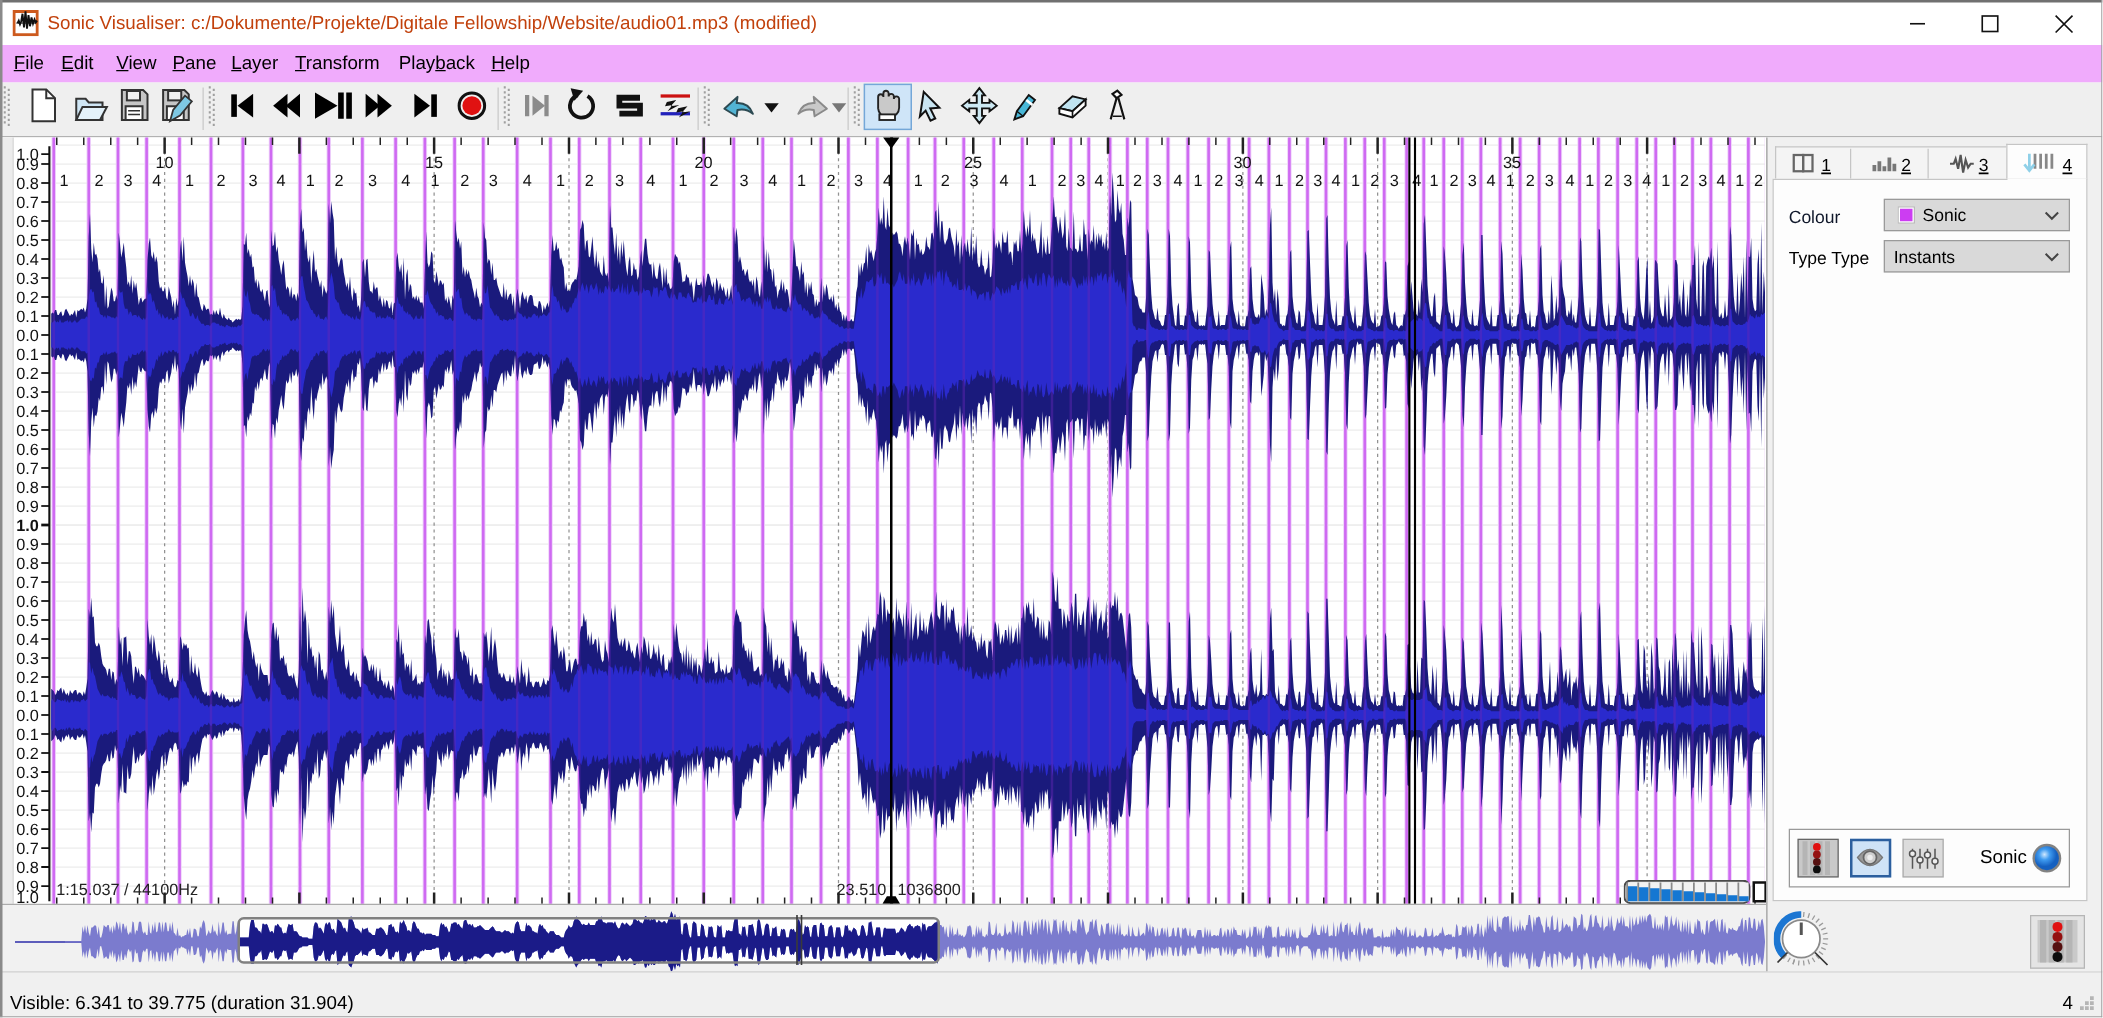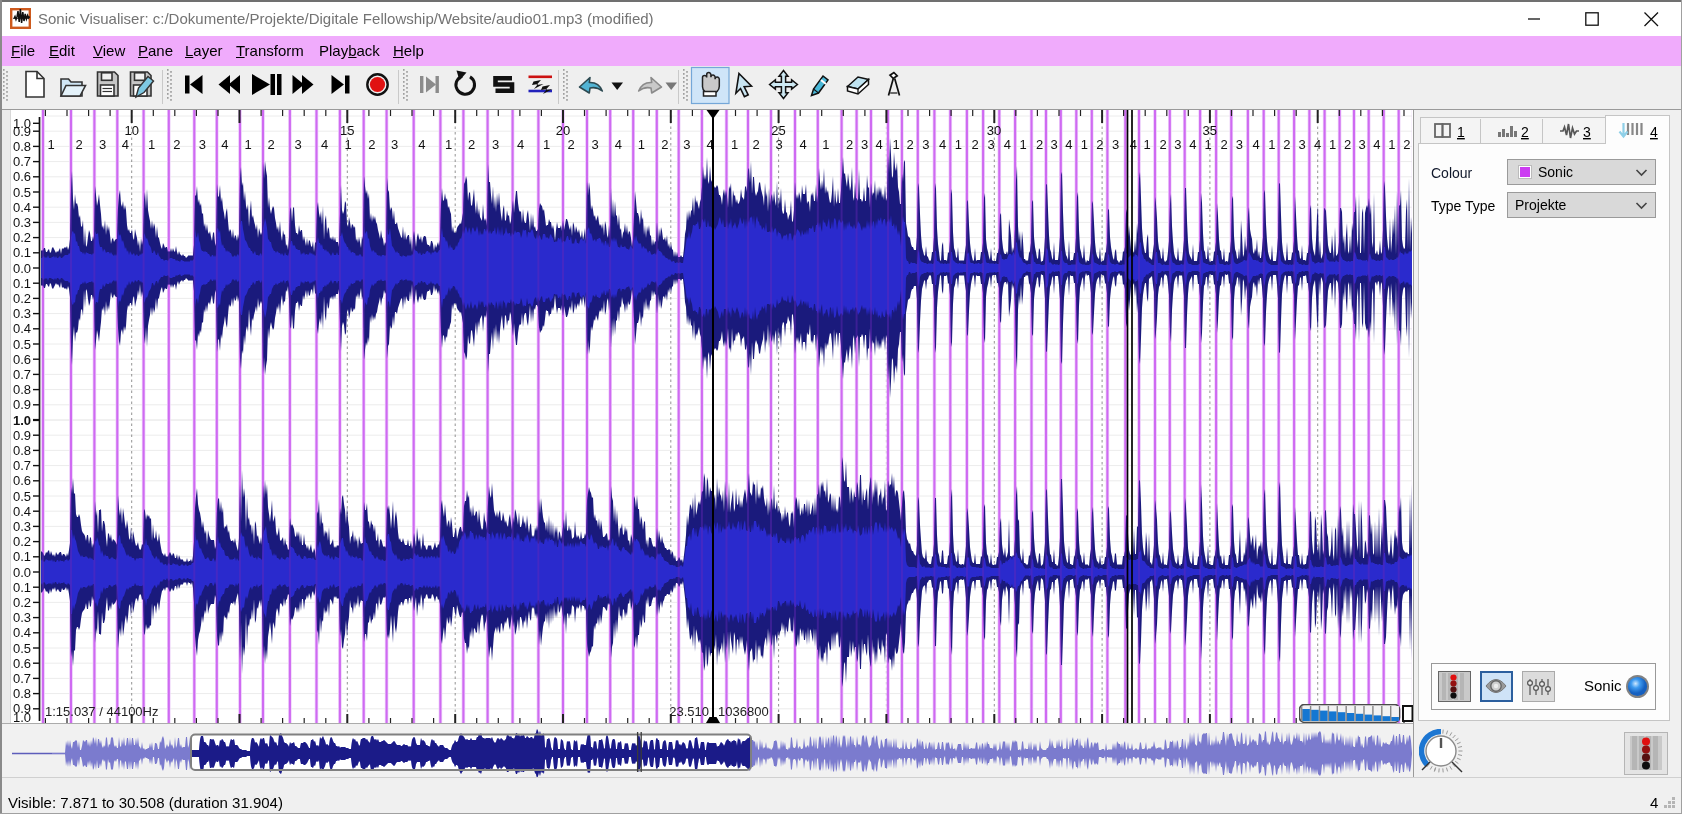--- a/index.html
+++ b/index.html
@@ -4,21 +4,21 @@
 body { width:1682px; height:814px; font-family:"Liberation Sans",sans-serif; position:relative; background:#fff; overflow:hidden; }
 .abs { position:absolute; }
 </style></head><body>
 
 <div class="abs" style="left:0;top:0;width:1682px;height:36px;background:#fff">
 <svg class="abs" style="left:10px;top:8px" width="21" height="21" viewBox="0 0 21 21">
 <rect x="1.2" y="1.2" width="18.6" height="18.6" fill="#fff" stroke="#cd5a1e" stroke-width="2.4"></rect>
 <line x1="3" y1="10.5" x2="18" y2="10.5" stroke="#555" stroke-width="1"></line>
 <path d="M4 10.5 l1 -2 1 3 1 -2.5 1 -6 1.2 11 1.2 -13 1.2 14 1.2 -11 1.2 9 1.2 -7 1.2 5 1.2 -3.5 1 2.5 1 -1.5" fill="none" stroke="#111" stroke-width="1.5"></path>
 </svg>
-<span class="abs" style="left:38px;top:10px;font-size:15px;color:#737373">Sonic Visualiser: c:/Dokumente/Projekte/Digitale Fellowship/Website/audio01.mp3 (modified)</span>
+<span class="abs" style="left:38px;top:10px;font-size:15px;color:#c2410c">Sonic Visualiser: c:/Dokumente/Projekte/Digitale Fellowship/Website/audio01.mp3 (modified)</span>
 <svg class="abs" style="left:1516px;top:0px" width="150" height="36" viewBox="0 0 150 36">
 <line x1="12" y1="19" x2="24" y2="19" stroke="#111" stroke-width="1.3"></line>
 <rect x="69.8" y="12.8" width="12.4" height="12.4" fill="none" stroke="#111" stroke-width="1.3"></rect>
 <path d="M128.5 12.5 l13.5 13.5 M142 12.5 l-13.5 13.5" stroke="#111" stroke-width="1.3"></path>
 </svg>
 </div>
 <div class="abs" style="left:0;top:36px;width:1682px;height:30px;background:#f0abfc;font-size:15px;color:#000">
     <span class="abs" style="left:11px;top:6px"><u>F</u>ile</span>
     <span class="abs" style="left:49px;top:6px"><u>E</u>dit</span>
     <span class="abs" style="left:93px;top:6px"><u>V</u>iew</span>
@@ -847,21 +847,21 @@
     </defs>
 <polygon points="52,753 53,753 54,753 55,753 56,753 57,753 58,753 59,753 60,753 61,753 62,753 63,753 64,753 65,753 66,741 67,746 68,740 69,747 70,740 71,746 72,749 73,742 74,742 75,741 76,740 77,741 78,748 79,741 80,750 81,750 82,746 83,740 84,741 85,742 86,740 87,740 88,746 89,741 90,747 91,740 92,745 93,737 94,739 95,744 96,737 97,747 98,739 99,739 100,744 101,740 102,746 103,748 104,745 105,747 106,737 107,738 108,748 109,744 110,745 111,738 112,737 113,738 114,745 115,747 116,745 117,748 118,748 119,737 120,746 121,747 122,739 123,745 124,737 125,746 126,745 127,738 128,738 129,746 130,737 131,746 132,738 133,738 134,745 135,745 136,738 137,745 138,737 139,746 140,747 141,749 142,742 143,749 144,748 145,750 146,749 147,749 148,748 149,748 150,743 151,748 152,742 153,750 154,750 155,743 156,743 157,744 158,749 159,749 160,741 161,743 162,738 163,736 164,739 165,749 166,747 167,744 168,747 169,746 170,739 171,746 172,744 173,747 174,749 175,737 176,748 177,745 178,738 179,738 180,747 181,744 182,748 183,747 184,747 185,747 186,737 187,737 188,748 189,745 190,737 191,750 192,750 193,750 194,750 195,750 196,750 197,750 198,750 199,750 200,740 201,736 202,736 203,736 204,742 205,742 206,743 207,745 208,745 209,747 210,739 211,739 212,740 213,739 214,740 215,743 216,746 217,745 218,745 219,747 220,740 221,741 222,739 223,740 224,742 225,742 226,746 227,747 228,746 229,747 230,742 231,739 232,740 233,740 234,739 235,745 236,745 237,745 238,746 239,748 240,749 241,749 242,750 243,750 244,750 245,750 246,750 247,751 248,751 249,751 250,751 251,741 252,738 253,738 254,739 255,743 256,742 257,743 258,745 259,747 260,740 261,738 262,740 263,738 264,738 265,743 266,744 267,743 268,746 269,747 270,735 271,736 272,737 273,738 274,741 275,743 276,742 277,745 278,746 279,735 280,734 281,733 282,736 283,738 284,742 285,743 286,743 287,744 288,745 289,747 290,742 291,744 292,743 293,743 294,742 295,746 296,746 297,747 298,748 299,748 300,748 301,743 302,743 303,743 304,742 305,742 306,743 307,744 308,746 309,748 310,748 311,740 312,740 313,739 314,742 315,741 316,745 317,746 318,745 319,747 320,737 321,739 322,738 323,736 324,739 325,741 326,745 327,744 328,745 329,746 330,739 331,737 332,738 333,741 334,743 335,743 336,746 337,746 338,747 339,746 340,748 341,747 342,747 343,747 344,747 345,747 346,748 347,748 348,748 349,749 350,749 351,749 352,741 353,738 354,740 355,739 356,742 357,741 358,743 359,746 360,745 361,739 362,739 363,738 364,738 365,738 366,740 367,739 368,741 369,742 370,743 371,737 372,736 373,736 374,739 375,740 376,739 377,741 378,739 379,742 380,742 381,742 382,741 383,741 384,740 385,741 386,742 387,743 388,744 389,744 390,744 391,744 392,743 393,742 394,741 395,742 396,744 397,745 398,745 399,745 400,745 401,746 402,746 403,745 404,744 405,745 406,745 407,745 408,746 409,747 410,746 411,747 412,740 413,738 414,737 415,738 416,743 417,745 418,745 419,745 420,745 421,738 422,741 423,740 424,741 425,742 426,745 427,745 428,746 429,746 430,747 431,741 432,739 433,741 434,740 435,743 436,743 437,745 438,746 439,747 440,745 441,745 442,745 443,745 444,747 445,748 446,748 447,748 448,749 449,750 450,750 451,750 452,746 453,744 454,743 455,740 456,742 457,742 458,741 459,737 460,735 461,733 462,735 463,736 464,737 465,739 466,740 467,739 468,740 469,740 470,740 471,738 472,740 473,740 474,740 475,740 476,740 477,737 478,737 479,734 480,735 481,733 482,737 483,738 484,738 485,739 486,738 487,738 488,738 489,738 490,738 491,739 492,737 493,740 494,742 495,743 496,742 497,739 498,738 499,739 500,740 501,738 502,739 503,740 504,741 505,740 506,739 507,735 508,735 509,736 510,737 511,736 512,738 513,738 514,739 515,737 516,733 517,733 518,736 519,734 520,737 521,735 522,736 523,735 524,735 525,738 526,738 527,736 528,737 529,738 530,738 531,737 532,737 533,739 534,738 535,734 536,733 537,729 538,731 539,735 540,731 541,736 542,734 543,735 544,733 545,747 546,748 547,739 548,739 549,738 550,740 551,747 552,750 553,750 554,739 555,737 556,738 557,739 558,749 559,749 560,749 561,739 562,740 563,741 564,748 565,750 566,750 567,741 568,742 569,741 570,742 571,749 572,750 573,750 574,740 575,741 576,742 577,740 578,750 579,750 580,750 581,744 582,745 583,744 584,745 585,745 586,745 587,738 588,734 589,735 590,734 591,747 592,747 593,749 594,741 595,742 596,741 597,748 598,750 599,740 600,740 601,740 602,739 603,743 604,749 605,748 606,737 607,735 608,737 609,743 610,749 611,748 612,741 613,739 614,739 615,740 616,749 617,749 618,742 619,743 620,742 621,741 622,749 623,749 624,749 625,743 626,744 627,743 628,744 629,750 630,750 631,750 632,744 633,743 634,744 635,743 636,746 637,745 638,737 639,735 640,738 641,742 642,748 643,747 644,740 645,742 646,741 647,742 648,749 649,750 650,742 651,740 652,740 653,740 654,749 655,750 656,739 657,738 658,740 659,740 660,749 661,749 662,749 663,742 664,741 665,740 666,742 667,750 668,750 669,742 670,742 671,742 672,742 673,749 674,750 675,748 676,740 677,741 678,740 679,745 680,744 681,746 682,744 683,742 684,743 685,744 686,748 687,749 688,748 689,741 690,740 691,741 692,745 693,749 694,748 695,738 696,738 697,737 698,743 699,749 700,748 701,742 702,742 703,742 704,742 705,750 706,750 707,743 708,742 709,743 710,743 711,743 712,743 713,743 714,743 715,743 716,743 717,747 718,746 719,746 720,744 721,742 722,743 723,744 724,746 725,744 726,741 727,740 728,739 729,741 730,741 731,743 732,741 733,741 734,740 735,741 736,741 737,746 738,738 739,740 740,739 741,745 742,742 743,741 744,741 745,741 746,740 747,739 748,738 749,738 750,736 751,745 752,740 753,740 754,742 755,741 756,748 757,741 758,749 759,750 760,739 761,748 762,741 763,749 764,747 765,748 766,742 767,749 768,747 769,749 770,748 771,750 772,749 773,747 774,741 775,741 776,740 777,742 778,750 779,747 780,750 781,740 782,748 783,741 784,747 785,742 786,749 787,749 788,750 789,747 790,749 791,737 792,738 793,747 794,748 795,748 796,746 797,738 798,749 799,747 800,746 801,749 802,749 803,748 804,738 805,746 806,748 807,746 808,745 809,748 810,736 811,738 812,747 813,745 814,737 815,749 816,737 817,748 818,749 819,738 820,736 821,738 822,746 823,736 824,747 825,748 826,736 827,745 828,739 829,737 830,748 831,735 832,744 833,736 834,735 835,745 836,735 837,738 838,748 839,736 840,744 841,748 842,744 843,735 844,737 845,735 846,744 847,748 848,737 849,747 850,737 851,736 852,745 853,737 854,745 855,745 856,748 857,736 858,744 859,745 860,744 861,747 862,737 863,735 864,736 865,743 866,735 867,738 868,744 869,748 870,746 871,745 872,737 873,738 874,735 875,744 876,737 877,735 878,744 879,748 880,749 881,739 882,741 883,746 884,748 885,739 886,739 887,738 888,748 889,739 890,748 891,739 892,748 893,746 894,738 895,749 896,738 897,748 898,747 899,749 900,749 901,747 902,749 903,739 904,749 905,749 906,741 907,747 908,749 909,749 910,749 911,741 912,749 913,748 914,747 915,746 916,749 917,738 918,740 919,746 920,739 921,747 922,741 923,742 924,749 925,749 926,742 927,749 928,748 929,743 930,742 931,748 932,742 933,750 934,741 935,750 936,749 937,749 938,743 939,742 940,749 941,749 942,742 943,742 944,749 945,751 946,742 947,744 948,742 949,743 950,748 951,749 952,742 953,749 954,749 955,748 956,751 957,748 958,744 959,744 960,744 961,744 962,750 963,750 964,741 965,749 966,743 967,750 968,743 969,749 970,749 971,748 972,748 973,749 974,748 975,749 976,743 977,742 978,750 979,748 980,744 981,750 982,743 983,744 984,750 985,742 986,748 987,741 988,744 989,744 990,748 991,748 992,748 993,749 994,743 995,748 996,743 997,751 998,750 999,749 1000,741 1001,750 1002,748 1003,741 1004,742 1005,741 1006,749 1007,742 1008,749 1009,742 1010,751 1011,750 1012,743 1013,740 1014,743 1015,740 1016,742 1017,741 1018,750 1019,750 1020,749 1021,751 1022,742 1023,741 1024,750 1025,748 1026,749 1027,749 1028,749 1029,742 1030,750 1031,741 1032,750 1033,749 1034,743 1035,748 1036,743 1037,750 1038,751 1039,750 1040,741 1041,748 1042,749 1043,750 1044,750 1045,750 1046,750 1047,748 1048,748 1049,745 1050,738 1051,747 1052,740 1053,745 1054,748 1055,748 1056,748 1057,740 1058,747 1059,739 1060,747 1061,746 1062,739 1063,749 1064,749 1065,748 1066,749 1067,737 1068,749 1069,749 1070,740 1071,748 1072,740 1073,737 1074,745 1075,746 1076,740 1077,740 1078,738 1079,749 1080,738 1081,746 1082,745 1083,748 1084,748 1085,740 1086,749 1087,740 1088,737 1089,746 1090,749 1091,743 1092,742 1093,748 1094,744 1095,742 1096,744 1097,743 1098,742 1099,750 1100,750 1101,750 1102,749 1103,749 1104,749 1105,751 1106,743 1107,750 1108,750 1109,749 1110,750 1111,749 1112,750 1113,743 1114,749 1115,743 1116,750 1117,741 1118,743 1119,744 1120,744 1121,748 1122,743 1123,749 1124,743 1125,741 1126,750 1127,749 1128,742 1129,749 1130,748 1131,749 1132,743 1133,750 1134,750 1135,749 1136,748 1137,749 1138,750 1139,749 1140,742 1141,743 1142,749 1143,749 1144,749 1145,748 1146,742 1147,750 1148,749 1149,748 1150,749 1151,748 1152,746 1153,747 1154,741 1155,746 1156,749 1157,748 1158,748 1159,747 1160,748 1161,747 1162,750 1163,749 1164,750 1165,739 1166,741 1167,749 1168,748 1169,748 1170,741 1171,742 1172,742 1173,740 1174,749 1175,741 1176,748 1177,740 1178,742 1179,750 1180,747 1181,747 1182,739 1183,739 1184,750 1185,739 1186,747 1187,750 1188,741 1189,747 1190,732 1191,744 1192,734 1193,743 1194,732 1195,744 1196,745 1197,746 1198,732 1199,742 1200,741 1201,744 1202,735 1203,734 1204,733 1205,734 1206,733 1207,733 1208,746 1209,732 1210,744 1211,746 1212,739 1213,746 1214,740 1215,745 1216,735 1217,745 1218,740 1219,743 1220,745 1221,740 1222,740 1223,732 1224,732 1225,739 1226,746 1227,733 1228,741 1229,734 1230,734 1231,733 1232,734 1233,739 1234,741 1235,746 1236,746 1237,733 1238,742 1239,741 1240,745 1241,734 1242,732 1243,744 1244,744 1245,743 1246,733 1247,746 1248,745 1249,744 1250,734 1251,743 1252,741 1253,739 1254,740 1255,742 1256,740 1257,745 1258,745 1259,733 1260,734 1261,735 1262,743 1263,740 1264,740 1265,731 1266,732 1267,744 1268,741 1269,745 1270,744 1271,740 1272,733 1273,731 1274,742 1275,741 1276,733 1277,732 1278,738 1279,739 1280,742 1281,742 1282,732 1283,745 1284,742 1285,741 1286,741 1287,733 1288,743 1289,732 1290,740 1291,745 1292,744 1293,740 1294,734 1295,739 1296,738 1297,732 1298,741 1299,733 1300,741 1301,741 1302,741 1303,743 1304,732 1305,746 1306,733 1307,741 1308,739 1309,733 1310,740 1311,739 1312,732 1313,739 1314,732 1315,738 1316,732 1317,738 1318,733 1319,732 1320,731 1321,733 1322,742 1323,743 1324,733 1325,744 1326,739 1327,744 1328,739 1329,744 1330,738 1331,745 1332,732 1333,734 1334,733 1335,745 1336,740 1337,732 1338,739 1339,741 1340,739 1341,733 1342,744 1343,735 1344,744 1345,746 1346,736 1347,746 1348,737 1349,746 1350,735 1351,748 1352,736 1353,746 1354,747 1355,747 1356,737 1357,744 1358,735 1359,737 1360,737 1361,747 1362,743 1363,747 1364,748 1365,737 1366,736 1367,747 1368,738 1369,737 1370,737 1371,736 1372,735 1373,743 1374,735 1375,744 1376,746 1377,736 1378,735 1379,746 1380,737 1381,746 1382,747 1383,742 1384,743 1385,744 1386,742 1387,744 1388,744 1389,745 1390,744 1391,741 1392,741 1393,736 1394,734 1395,746 1396,736 1397,736 1398,746 1399,734 1400,734 1401,742 1402,743 1403,735 1404,735 1405,745 1406,743 1407,736 1408,742 1409,736 1410,735 1411,741 1412,753 1412,754 1411,766 1410,772 1409,771 1408,765 1407,771 1406,764 1405,762 1404,772 1403,772 1402,764 1401,765 1400,773 1399,773 1398,761 1397,771 1396,771 1395,761 1394,773 1393,771 1392,766 1391,766 1390,763 1389,762 1388,763 1387,763 1386,765 1385,763 1384,764 1383,765 1382,760 1381,761 1380,770 1379,761 1378,772 1377,771 1376,761 1375,763 1374,772 1373,764 1372,772 1371,771 1370,770 1369,770 1368,769 1367,760 1366,771 1365,770 1364,759 1363,760 1362,764 1361,760 1360,770 1359,770 1358,772 1357,763 1356,770 1355,760 1354,760 1353,761 1352,771 1351,759 1350,772 1349,761 1348,770 1347,761 1346,771 1345,761 1344,763 1343,772 1342,763 1341,774 1340,768 1339,766 1338,768 1337,775 1336,767 1335,762 1334,774 1333,773 1332,775 1331,762 1330,769 1329,763 1328,768 1327,763 1326,768 1325,763 1324,774 1323,764 1322,765 1321,774 1320,776 1319,775 1318,774 1317,769 1316,775 1315,769 1314,775 1313,768 1312,775 1311,768 1310,767 1309,774 1308,768 1307,766 1306,774 1305,761 1304,775 1303,764 1302,766 1301,766 1300,766 1299,774 1298,766 1297,775 1296,769 1295,768 1294,773 1293,767 1292,763 1291,762 1290,767 1289,775 1288,764 1287,774 1286,766 1285,766 1284,765 1283,762 1282,775 1281,765 1280,765 1279,768 1278,769 1277,775 1276,774 1275,766 1274,765 1273,776 1272,774 1271,767 1270,763 1269,762 1268,766 1267,763 1266,775 1265,776 1264,767 1263,767 1262,764 1261,772 1260,773 1259,774 1258,762 1257,762 1256,767 1255,765 1254,767 1253,768 1252,766 1251,764 1250,773 1249,763 1248,762 1247,761 1246,774 1245,764 1244,763 1243,763 1242,775 1241,773 1240,762 1239,766 1238,765 1237,774 1236,761 1235,761 1234,766 1233,768 1232,773 1231,774 1230,773 1229,773 1228,766 1227,774 1226,761 1225,768 1224,775 1223,775 1222,767 1221,767 1220,762 1219,764 1218,767 1217,762 1216,772 1215,762 1214,767 1213,761 1212,768 1211,761 1210,763 1209,775 1208,761 1207,774 1206,774 1205,773 1204,774 1203,773 1202,772 1201,763 1200,766 1199,765 1198,775 1197,761 1196,762 1195,763 1194,775 1193,764 1192,773 1191,763 1190,775 1189,760 1188,766 1187,757 1186,760 1185,768 1184,757 1183,768 1182,768 1181,760 1180,760 1179,757 1178,765 1177,767 1176,759 1175,766 1174,758 1173,767 1172,765 1171,765 1170,766 1169,759 1168,759 1167,758 1166,766 1165,768 1164,757 1163,758 1162,757 1161,760 1160,759 1159,760 1158,759 1157,759 1156,758 1155,761 1154,766 1153,760 1152,761 1151,759 1150,758 1149,759 1148,758 1147,757 1146,765 1145,759 1144,758 1143,758 1142,758 1141,764 1140,765 1139,758 1138,757 1137,758 1136,759 1135,758 1134,757 1133,757 1132,764 1131,758 1130,759 1129,758 1128,765 1127,758 1126,757 1125,766 1124,764 1123,758 1122,764 1121,759 1120,763 1119,763 1118,764 1117,766 1116,757 1115,764 1114,758 1113,764 1112,757 1111,758 1110,757 1109,758 1108,757 1107,757 1106,764 1105,756 1104,758 1103,758 1102,758 1101,757 1100,757 1099,757 1098,765 1097,764 1096,763 1095,765 1094,763 1093,759 1092,765 1091,764 1090,758 1089,761 1088,770 1087,767 1086,758 1085,767 1084,759 1083,759 1082,762 1081,761 1080,769 1079,758 1078,769 1077,767 1076,767 1075,761 1074,762 1073,770 1072,767 1071,759 1070,767 1069,758 1068,758 1067,770 1066,758 1065,759 1064,758 1063,758 1062,768 1061,761 1060,760 1059,768 1058,760 1057,767 1056,759 1055,759 1054,759 1053,762 1052,767 1051,760 1050,769 1049,762 1048,759 1047,759 1046,757 1045,757 1044,757 1043,757 1042,758 1041,759 1040,766 1039,757 1038,756 1037,757 1036,764 1035,759 1034,764 1033,758 1032,757 1031,766 1030,757 1029,765 1028,758 1027,758 1026,758 1025,759 1024,757 1023,766 1022,765 1021,756 1020,758 1019,757 1018,757 1017,766 1016,765 1015,767 1014,764 1013,767 1012,764 1011,757 1010,756 1009,765 1008,758 1007,765 1006,758 1005,766 1004,765 1003,766 1002,759 1001,757 1000,766 999,758 998,757 997,756 996,764 995,759 994,764 993,758 992,759 991,759 990,759 989,763 988,763 987,766 986,759 985,765 984,757 983,763 982,764 981,757 980,763 979,759 978,757 977,765 976,764 975,758 974,759 973,758 972,759 971,759 970,758 969,758 968,764 967,757 966,764 965,758 964,766 963,757 962,757 961,763 960,763 959,763 958,763 957,759 956,756 955,759 954,758 953,758 952,765 951,758 950,759 949,764 948,765 947,763 946,765 945,756 944,758 943,765 942,765 941,758 940,758 939,765 938,764 937,758 936,758 935,757 934,766 933,757 932,765 931,759 930,765 929,764 928,759 927,758 926,765 925,758 924,758 923,765 922,766 921,760 920,768 919,761 918,767 917,769 916,758 915,761 914,760 913,759 912,758 911,766 910,758 909,758 908,758 907,760 906,766 905,758 904,758 903,768 902,758 901,760 900,758 899,758 898,760 897,759 896,769 895,758 894,769 893,761 892,759 891,768 890,759 889,768 888,759 887,769 886,768 885,768 884,759 883,761 882,766 881,768 880,758 879,759 878,763 877,772 876,770 875,763 874,772 873,769 872,770 871,762 870,761 869,759 868,763 867,769 866,772 865,764 864,771 863,772 862,770 861,760 860,763 859,762 858,763 857,771 856,759 855,762 854,762 853,770 852,762 851,771 850,770 849,760 848,770 847,759 846,763 845,772 844,770 843,772 842,763 841,759 840,763 839,771 838,759 837,769 836,772 835,762 834,772 833,771 832,763 831,772 830,759 829,770 828,768 827,762 826,771 825,759 824,760 823,771 822,761 821,769 820,771 819,769 818,758 817,759 816,770 815,758 814,770 813,762 812,760 811,769 810,771 809,759 808,762 807,761 806,759 805,761 804,769 803,759 802,758 801,758 800,761 799,760 798,758 797,769 796,761 795,759 794,759 793,760 792,769 791,770 790,758 789,760 788,757 787,758 786,758 785,765 784,760 783,766 782,759 781,767 780,757 779,760 778,757 777,765 776,767 775,766 774,766 773,760 772,758 771,757 770,759 769,758 768,760 767,758 766,765 765,759 764,760 763,758 762,766 761,759 760,768 759,757 758,758 757,766 756,759 755,766 754,765 753,767 752,767 751,762 750,771 749,769 748,769 747,768 746,767 745,766 744,766 743,766 742,765 741,762 740,768 739,767 738,769 737,761 736,766 735,766 734,767 733,766 732,766 731,764 730,766 729,766 728,768 727,767 726,766 725,763 724,761 723,763 722,764 721,765 720,763 719,761 718,761 717,760 716,764 715,764 714,764 713,764 712,764 711,764 710,764 709,764 708,765 707,764 706,757 705,757 704,765 703,765 702,765 701,765 700,759 699,758 698,764 697,770 696,769 695,769 694,759 693,758 692,762 691,766 690,767 689,766 688,759 687,758 686,759 685,763 684,764 683,765 682,763 681,761 680,763 679,762 678,767 677,766 676,767 675,759 674,757 673,758 672,765 671,765 670,765 669,765 668,757 667,757 666,765 665,767 664,766 663,765 662,758 661,758 660,758 659,767 658,767 657,769 656,768 655,757 654,758 653,767 652,767 651,767 650,765 649,757 648,758 647,765 646,766 645,765 644,767 643,760 642,759 641,765 640,769 639,772 638,770 637,762 636,761 635,764 634,763 633,764 632,763 631,757 630,757 629,757 628,763 627,764 626,763 625,764 624,758 623,758 622,758 621,766 620,765 619,764 618,765 617,758 616,758 615,767 614,768 613,768 612,766 611,759 610,758 609,764 608,770 607,772 606,770 605,759 604,758 603,764 602,768 601,767 600,767 599,767 598,757 597,759 596,766 595,765 594,766 593,758 592,760 591,760 590,773 589,772 588,773 587,769 586,762 585,762 584,762 583,763 582,762 581,763 580,757 579,757 578,757 577,767 576,765 575,766 574,767 573,757 572,757 571,758 570,765 569,766 568,765 567,766 566,757 565,757 564,759 563,766 562,767 561,768 560,758 559,758 558,758 557,768 556,769 555,770 554,768 553,757 552,757 551,760 550,767 549,769 548,768 547,768 546,759 545,760 544,774 543,772 542,773 541,771 540,776 539,772 538,776 537,778 536,774 535,773 534,769 533,768 532,770 531,770 530,769 529,769 528,770 527,771 526,769 525,769 524,772 523,772 522,771 521,772 520,770 519,773 518,771 517,774 516,774 515,770 514,768 513,769 512,769 511,771 510,770 509,771 508,772 507,772 506,768 505,767 504,766 503,767 502,768 501,769 500,767 499,768 498,769 497,768 496,765 495,764 494,765 493,767 492,770 491,768 490,769 489,769 488,769 487,769 486,769 485,768 484,769 483,769 482,770 481,774 480,772 479,773 478,770 477,770 476,767 475,767 474,767 473,767 472,767 471,769 470,767 469,767 468,767 467,768 466,767 465,768 464,770 463,771 462,772 461,774 460,772 459,770 458,766 457,765 456,765 455,767 454,764 453,763 452,761 451,757 450,757 449,757 448,758 447,759 446,759 445,759 444,760 443,762 442,762 441,762 440,762 439,760 438,761 437,762 436,764 435,764 434,767 433,766 432,768 431,766 430,760 429,761 428,761 427,762 426,762 425,765 424,766 423,767 422,766 421,769 420,762 419,762 418,762 417,762 416,764 415,769 414,770 413,769 412,767 411,760 410,761 409,760 408,761 407,762 406,762 405,762 404,763 403,762 402,761 401,761 400,762 399,762 398,762 397,762 396,763 395,765 394,766 393,765 392,764 391,763 390,763 389,763 388,763 387,764 386,765 385,766 384,767 383,766 382,766 381,765 380,765 379,765 378,768 377,766 376,768 375,767 374,768 373,771 372,771 371,770 370,764 369,765 368,766 367,768 366,767 365,769 364,769 363,769 362,768 361,768 360,762 359,761 358,764 357,766 356,765 355,768 354,767 353,769 352,766 351,758 350,758 349,758 348,759 347,759 346,759 345,760 344,760 343,760 342,760 341,760 340,759 339,761 338,760 337,761 336,761 335,764 334,764 333,766 332,769 331,770 330,768 329,761 328,762 327,763 326,762 325,766 324,768 323,771 322,769 321,768 320,770 319,760 318,762 317,761 316,762 315,766 314,765 313,768 312,767 311,767 310,759 309,759 308,761 307,763 306,764 305,765 304,765 303,764 302,764 301,764 300,759 299,759 298,759 297,760 296,761 295,761 294,765 293,764 292,764 291,763 290,765 289,760 288,762 287,763 286,764 285,764 284,765 283,769 282,771 281,774 280,773 279,772 278,761 277,762 276,765 275,764 274,766 273,769 272,770 271,771 270,772 269,760 268,761 267,764 266,763 265,764 264,769 263,769 262,767 261,769 260,767 259,760 258,762 257,764 256,765 255,764 254,768 253,769 252,769 251,766 250,756 249,756 248,756 247,756 246,757 245,757 244,757 243,757 242,757 241,758 240,758 239,759 238,761 237,762 236,762 235,762 234,768 233,767 232,767 231,768 230,765 229,760 228,761 227,760 226,761 225,765 224,765 223,767 222,768 221,766 220,767 219,760 218,762 217,762 216,761 215,764 214,767 213,768 212,767 211,768 210,768 209,760 208,762 207,762 206,764 205,765 204,765 203,771 202,771 201,771 200,767 199,757 198,757 197,757 196,757 195,757 194,757 193,757 192,757 191,757 190,770 189,762 188,759 187,770 186,770 185,760 184,760 183,760 182,759 181,763 180,760 179,769 178,769 177,762 176,759 175,770 174,758 173,760 172,763 171,761 170,768 169,761 168,760 167,763 166,760 165,758 164,768 163,771 162,769 161,764 160,766 159,758 158,758 157,763 156,764 155,764 154,757 153,757 152,765 151,759 150,764 149,759 148,759 147,758 146,758 145,757 144,759 143,758 142,765 141,758 140,760 139,761 138,770 137,762 136,769 135,762 134,762 133,769 132,769 131,761 130,770 129,761 128,769 127,769 126,762 125,761 124,770 123,762 122,768 121,760 120,761 119,770 118,759 117,759 116,762 115,760 114,762 113,769 112,770 111,769 110,762 109,763 108,759 107,769 106,770 105,760 104,762 103,759 102,761 101,767 100,763 99,768 98,768 97,760 96,770 95,763 94,768 93,770 92,762 91,767 90,760 89,766 88,761 87,767 86,767 85,765 84,766 83,767 82,761 81,757 80,757 79,766 78,759 77,766 76,767 75,766 74,765 73,765 72,758 71,761 70,767 69,760 68,767 67,761 66,766 65,754 64,754 63,754 62,754 61,754 60,754 59,754 58,754 57,754 56,754 55,754 54,754 53,754 52,754" fill="#7b7bce" transform="translate(0,-723)"></polygon>
 <g clip-path="url(#selclip)">
       <polygon points="52,753 53,753 54,753 55,753 56,753 57,753 58,753 59,753 60,753 61,753 62,753 63,753 64,753 65,753 66,741 67,746 68,740 69,747 70,740 71,746 72,749 73,742 74,742 75,741 76,740 77,741 78,748 79,741 80,750 81,750 82,746 83,740 84,741 85,742 86,740 87,740 88,746 89,741 90,747 91,740 92,745 93,737 94,739 95,744 96,737 97,747 98,739 99,739 100,744 101,740 102,746 103,748 104,745 105,747 106,737 107,738 108,748 109,744 110,745 111,738 112,737 113,738 114,745 115,747 116,745 117,748 118,748 119,737 120,746 121,747 122,739 123,745 124,737 125,746 126,745 127,738 128,738 129,746 130,737 131,746 132,738 133,738 134,745 135,745 136,738 137,745 138,737 139,746 140,747 141,749 142,742 143,749 144,748 145,750 146,749 147,749 148,748 149,748 150,743 151,748 152,742 153,750 154,750 155,743 156,743 157,744 158,749 159,749 160,741 161,743 162,738 163,736 164,739 165,749 166,747 167,744 168,747 169,746 170,739 171,746 172,744 173,747 174,749 175,737 176,748 177,745 178,738 179,738 180,747 181,744 182,748 183,747 184,747 185,747 186,737 187,737 188,748 189,745 190,737 191,750 192,750 193,750 194,750 195,750 196,750 197,750 198,750 199,750 200,740 201,736 202,736 203,736 204,742 205,742 206,743 207,745 208,745 209,747 210,739 211,739 212,740 213,739 214,740 215,743 216,746 217,745 218,745 219,747 220,740 221,741 222,739 223,740 224,742 225,742 226,746 227,747 228,746 229,747 230,742 231,739 232,740 233,740 234,739 235,745 236,745 237,745 238,746 239,748 240,749 241,749 242,750 243,750 244,750 245,750 246,750 247,751 248,751 249,751 250,751 251,741 252,738 253,738 254,739 255,743 256,742 257,743 258,745 259,747 260,740 261,738 262,740 263,738 264,738 265,743 266,744 267,743 268,746 269,747 270,735 271,736 272,737 273,738 274,741 275,743 276,742 277,745 278,746 279,735 280,734 281,733 282,736 283,738 284,742 285,743 286,743 287,744 288,745 289,747 290,742 291,744 292,743 293,743 294,742 295,746 296,746 297,747 298,748 299,748 300,748 301,743 302,743 303,743 304,742 305,742 306,743 307,744 308,746 309,748 310,748 311,740 312,740 313,739 314,742 315,741 316,745 317,746 318,745 319,747 320,737 321,739 322,738 323,736 324,739 325,741 326,745 327,744 328,745 329,746 330,739 331,737 332,738 333,741 334,743 335,743 336,746 337,746 338,747 339,746 340,748 341,747 342,747 343,747 344,747 345,747 346,748 347,748 348,748 349,749 350,749 351,749 352,741 353,738 354,740 355,739 356,742 357,741 358,743 359,746 360,745 361,739 362,739 363,738 364,738 365,738 366,740 367,739 368,741 369,742 370,743 371,737 372,736 373,736 374,739 375,740 376,739 377,741 378,739 379,742 380,742 381,742 382,741 383,741 384,740 385,741 386,742 387,743 388,744 389,744 390,744 391,744 392,743 393,742 394,741 395,742 396,744 397,745 398,745 399,745 400,745 401,746 402,746 403,745 404,744 405,745 406,745 407,745 408,746 409,747 410,746 411,747 412,740 413,738 414,737 415,738 416,743 417,745 418,745 419,745 420,745 421,738 422,741 423,740 424,741 425,742 426,745 427,745 428,746 429,746 430,747 431,741 432,739 433,741 434,740 435,743 436,743 437,745 438,746 439,747 440,745 441,745 442,745 443,745 444,747 445,748 446,748 447,748 448,749 449,750 450,750 451,750 452,746 453,744 454,743 455,740 456,742 457,742 458,741 459,737 460,735 461,733 462,735 463,736 464,737 465,739 466,740 467,739 468,740 469,740 470,740 471,738 472,740 473,740 474,740 475,740 476,740 477,737 478,737 479,734 480,735 481,733 482,737 483,738 484,738 485,739 486,738 487,738 488,738 489,738 490,738 491,739 492,737 493,740 494,742 495,743 496,742 497,739 498,738 499,739 500,740 501,738 502,739 503,740 504,741 505,740 506,739 507,735 508,735 509,736 510,737 511,736 512,738 513,738 514,739 515,737 516,733 517,733 518,736 519,734 520,737 521,735 522,736 523,735 524,735 525,738 526,738 527,736 528,737 529,738 530,738 531,737 532,737 533,739 534,738 535,734 536,733 537,729 538,731 539,735 540,731 541,736 542,734 543,735 544,733 545,747 546,748 547,739 548,739 549,738 550,740 551,747 552,750 553,750 554,739 555,737 556,738 557,739 558,749 559,749 560,749 561,739 562,740 563,741 564,748 565,750 566,750 567,741 568,742 569,741 570,742 571,749 572,750 573,750 574,740 575,741 576,742 577,740 578,750 579,750 580,750 581,744 582,745 583,744 584,745 585,745 586,745 587,738 588,734 589,735 590,734 591,747 592,747 593,749 594,741 595,742 596,741 597,748 598,750 599,740 600,740 601,740 602,739 603,743 604,749 605,748 606,737 607,735 608,737 609,743 610,749 611,748 612,741 613,739 614,739 615,740 616,749 617,749 618,742 619,743 620,742 621,741 622,749 623,749 624,749 625,743 626,744 627,743 628,744 629,750 630,750 631,750 632,744 633,743 634,744 635,743 636,746 637,745 638,737 639,735 640,738 641,742 642,748 643,747 644,740 645,742 646,741 647,742 648,749 649,750 650,742 651,740 652,740 653,740 654,749 655,750 656,739 657,738 658,740 659,740 660,749 661,749 662,749 663,742 664,741 665,740 666,742 667,750 668,750 669,742 670,742 671,742 672,742 673,749 674,750 675,748 676,740 677,741 678,740 679,745 680,744 681,746 682,744 683,742 684,743 685,744 686,748 687,749 688,748 689,741 690,740 691,741 692,745 693,749 694,748 695,738 696,738 697,737 698,743 699,749 700,748 701,742 702,742 703,742 704,742 705,750 706,750 707,743 708,742 709,743 710,743 711,743 712,743 713,743 714,743 715,743 716,743 717,747 718,746 719,746 720,744 721,742 722,743 723,744 724,746 725,744 726,741 727,740 728,739 729,741 730,741 731,743 732,741 733,741 734,740 735,741 736,741 737,746 738,738 739,740 740,739 741,745 742,742 743,741 744,741 745,741 746,740 747,739 748,738 749,738 750,736 751,745 752,740 753,740 754,742 755,741 756,748 757,741 758,749 759,750 760,739 761,748 762,741 763,749 764,747 765,748 766,742 767,749 768,747 769,749 770,748 771,750 772,749 773,747 774,741 775,741 776,740 777,742 778,750 779,747 780,750 781,740 782,748 783,741 784,747 785,742 786,749 787,749 788,750 789,747 790,749 791,737 792,738 793,747 794,748 795,748 796,746 797,738 798,749 799,747 800,746 801,749 802,749 803,748 804,738 805,746 806,748 807,746 808,745 809,748 810,736 811,738 812,747 813,745 814,737 815,749 816,737 817,748 818,749 819,738 820,736 821,738 822,746 823,736 824,747 825,748 826,736 827,745 828,739 829,737 830,748 831,735 832,744 833,736 834,735 835,745 836,735 837,738 838,748 839,736 840,744 841,748 842,744 843,735 844,737 845,735 846,744 847,748 848,737 849,747 850,737 851,736 852,745 853,737 854,745 855,745 856,748 857,736 858,744 859,745 860,744 861,747 862,737 863,735 864,736 865,743 866,735 867,738 868,744 869,748 870,746 871,745 872,737 873,738 874,735 875,744 876,737 877,735 878,744 879,748 880,749 881,739 882,741 883,746 884,748 885,739 886,739 887,738 888,748 889,739 890,748 891,739 892,748 893,746 894,738 895,749 896,738 897,748 898,747 899,749 900,749 901,747 902,749 903,739 904,749 905,749 906,741 907,747 908,749 909,749 910,749 911,741 912,749 913,748 914,747 915,746 916,749 917,738 918,740 919,746 920,739 921,747 922,741 923,742 924,749 925,749 926,742 927,749 928,748 929,743 930,742 931,748 932,742 933,750 934,741 935,750 936,749 937,749 938,743 939,742 940,749 941,749 942,742 943,742 944,749 945,751 946,742 947,744 948,742 949,743 950,748 951,749 952,742 953,749 954,749 955,748 956,751 957,748 958,744 959,744 960,744 961,744 962,750 963,750 964,741 965,749 966,743 967,750 968,743 969,749 970,749 971,748 972,748 973,749 974,748 975,749 976,743 977,742 978,750 979,748 980,744 981,750 982,743 983,744 984,750 985,742 986,748 987,741 988,744 989,744 990,748 991,748 992,748 993,749 994,743 995,748 996,743 997,751 998,750 999,749 1000,741 1001,750 1002,748 1003,741 1004,742 1005,741 1006,749 1007,742 1008,749 1009,742 1010,751 1011,750 1012,743 1013,740 1014,743 1015,740 1016,742 1017,741 1018,750 1019,750 1020,749 1021,751 1022,742 1023,741 1024,750 1025,748 1026,749 1027,749 1028,749 1029,742 1030,750 1031,741 1032,750 1033,749 1034,743 1035,748 1036,743 1037,750 1038,751 1039,750 1040,741 1041,748 1042,749 1043,750 1044,750 1045,750 1046,750 1047,748 1048,748 1049,745 1050,738 1051,747 1052,740 1053,745 1054,748 1055,748 1056,748 1057,740 1058,747 1059,739 1060,747 1061,746 1062,739 1063,749 1064,749 1065,748 1066,749 1067,737 1068,749 1069,749 1070,740 1071,748 1072,740 1073,737 1074,745 1075,746 1076,740 1077,740 1078,738 1079,749 1080,738 1081,746 1082,745 1083,748 1084,748 1085,740 1086,749 1087,740 1088,737 1089,746 1090,749 1091,743 1092,742 1093,748 1094,744 1095,742 1096,744 1097,743 1098,742 1099,750 1100,750 1101,750 1102,749 1103,749 1104,749 1105,751 1106,743 1107,750 1108,750 1109,749 1110,750 1111,749 1112,750 1113,743 1114,749 1115,743 1116,750 1117,741 1118,743 1119,744 1120,744 1121,748 1122,743 1123,749 1124,743 1125,741 1126,750 1127,749 1128,742 1129,749 1130,748 1131,749 1132,743 1133,750 1134,750 1135,749 1136,748 1137,749 1138,750 1139,749 1140,742 1141,743 1142,749 1143,749 1144,749 1145,748 1146,742 1147,750 1148,749 1149,748 1150,749 1151,748 1152,746 1153,747 1154,741 1155,746 1156,749 1157,748 1158,748 1159,747 1160,748 1161,747 1162,750 1163,749 1164,750 1165,739 1166,741 1167,749 1168,748 1169,748 1170,741 1171,742 1172,742 1173,740 1174,749 1175,741 1176,748 1177,740 1178,742 1179,750 1180,747 1181,747 1182,739 1183,739 1184,750 1185,739 1186,747 1187,750 1188,741 1189,747 1190,732 1191,744 1192,734 1193,743 1194,732 1195,744 1196,745 1197,746 1198,732 1199,742 1200,741 1201,744 1202,735 1203,734 1204,733 1205,734 1206,733 1207,733 1208,746 1209,732 1210,744 1211,746 1212,739 1213,746 1214,740 1215,745 1216,735 1217,745 1218,740 1219,743 1220,745 1221,740 1222,740 1223,732 1224,732 1225,739 1226,746 1227,733 1228,741 1229,734 1230,734 1231,733 1232,734 1233,739 1234,741 1235,746 1236,746 1237,733 1238,742 1239,741 1240,745 1241,734 1242,732 1243,744 1244,744 1245,743 1246,733 1247,746 1248,745 1249,744 1250,734 1251,743 1252,741 1253,739 1254,740 1255,742 1256,740 1257,745 1258,745 1259,733 1260,734 1261,735 1262,743 1263,740 1264,740 1265,731 1266,732 1267,744 1268,741 1269,745 1270,744 1271,740 1272,733 1273,731 1274,742 1275,741 1276,733 1277,732 1278,738 1279,739 1280,742 1281,742 1282,732 1283,745 1284,742 1285,741 1286,741 1287,733 1288,743 1289,732 1290,740 1291,745 1292,744 1293,740 1294,734 1295,739 1296,738 1297,732 1298,741 1299,733 1300,741 1301,741 1302,741 1303,743 1304,732 1305,746 1306,733 1307,741 1308,739 1309,733 1310,740 1311,739 1312,732 1313,739 1314,732 1315,738 1316,732 1317,738 1318,733 1319,732 1320,731 1321,733 1322,742 1323,743 1324,733 1325,744 1326,739 1327,744 1328,739 1329,744 1330,738 1331,745 1332,732 1333,734 1334,733 1335,745 1336,740 1337,732 1338,739 1339,741 1340,739 1341,733 1342,744 1343,735 1344,744 1345,746 1346,736 1347,746 1348,737 1349,746 1350,735 1351,748 1352,736 1353,746 1354,747 1355,747 1356,737 1357,744 1358,735 1359,737 1360,737 1361,747 1362,743 1363,747 1364,748 1365,737 1366,736 1367,747 1368,738 1369,737 1370,737 1371,736 1372,735 1373,743 1374,735 1375,744 1376,746 1377,736 1378,735 1379,746 1380,737 1381,746 1382,747 1383,742 1384,743 1385,744 1386,742 1387,744 1388,744 1389,745 1390,744 1391,741 1392,741 1393,736 1394,734 1395,746 1396,736 1397,736 1398,746 1399,734 1400,734 1401,742 1402,743 1403,735 1404,735 1405,745 1406,743 1407,736 1408,742 1409,736 1410,735 1411,741 1412,753 1412,754 1411,766 1410,772 1409,771 1408,765 1407,771 1406,764 1405,762 1404,772 1403,772 1402,764 1401,765 1400,773 1399,773 1398,761 1397,771 1396,771 1395,761 1394,773 1393,771 1392,766 1391,766 1390,763 1389,762 1388,763 1387,763 1386,765 1385,763 1384,764 1383,765 1382,760 1381,761 1380,770 1379,761 1378,772 1377,771 1376,761 1375,763 1374,772 1373,764 1372,772 1371,771 1370,770 1369,770 1368,769 1367,760 1366,771 1365,770 1364,759 1363,760 1362,764 1361,760 1360,770 1359,770 1358,772 1357,763 1356,770 1355,760 1354,760 1353,761 1352,771 1351,759 1350,772 1349,761 1348,770 1347,761 1346,771 1345,761 1344,763 1343,772 1342,763 1341,774 1340,768 1339,766 1338,768 1337,775 1336,767 1335,762 1334,774 1333,773 1332,775 1331,762 1330,769 1329,763 1328,768 1327,763 1326,768 1325,763 1324,774 1323,764 1322,765 1321,774 1320,776 1319,775 1318,774 1317,769 1316,775 1315,769 1314,775 1313,768 1312,775 1311,768 1310,767 1309,774 1308,768 1307,766 1306,774 1305,761 1304,775 1303,764 1302,766 1301,766 1300,766 1299,774 1298,766 1297,775 1296,769 1295,768 1294,773 1293,767 1292,763 1291,762 1290,767 1289,775 1288,764 1287,774 1286,766 1285,766 1284,765 1283,762 1282,775 1281,765 1280,765 1279,768 1278,769 1277,775 1276,774 1275,766 1274,765 1273,776 1272,774 1271,767 1270,763 1269,762 1268,766 1267,763 1266,775 1265,776 1264,767 1263,767 1262,764 1261,772 1260,773 1259,774 1258,762 1257,762 1256,767 1255,765 1254,767 1253,768 1252,766 1251,764 1250,773 1249,763 1248,762 1247,761 1246,774 1245,764 1244,763 1243,763 1242,775 1241,773 1240,762 1239,766 1238,765 1237,774 1236,761 1235,761 1234,766 1233,768 1232,773 1231,774 1230,773 1229,773 1228,766 1227,774 1226,761 1225,768 1224,775 1223,775 1222,767 1221,767 1220,762 1219,764 1218,767 1217,762 1216,772 1215,762 1214,767 1213,761 1212,768 1211,761 1210,763 1209,775 1208,761 1207,774 1206,774 1205,773 1204,774 1203,773 1202,772 1201,763 1200,766 1199,765 1198,775 1197,761 1196,762 1195,763 1194,775 1193,764 1192,773 1191,763 1190,775 1189,760 1188,766 1187,757 1186,760 1185,768 1184,757 1183,768 1182,768 1181,760 1180,760 1179,757 1178,765 1177,767 1176,759 1175,766 1174,758 1173,767 1172,765 1171,765 1170,766 1169,759 1168,759 1167,758 1166,766 1165,768 1164,757 1163,758 1162,757 1161,760 1160,759 1159,760 1158,759 1157,759 1156,758 1155,761 1154,766 1153,760 1152,761 1151,759 1150,758 1149,759 1148,758 1147,757 1146,765 1145,759 1144,758 1143,758 1142,758 1141,764 1140,765 1139,758 1138,757 1137,758 1136,759 1135,758 1134,757 1133,757 1132,764 1131,758 1130,759 1129,758 1128,765 1127,758 1126,757 1125,766 1124,764 1123,758 1122,764 1121,759 1120,763 1119,763 1118,764 1117,766 1116,757 1115,764 1114,758 1113,764 1112,757 1111,758 1110,757 1109,758 1108,757 1107,757 1106,764 1105,756 1104,758 1103,758 1102,758 1101,757 1100,757 1099,757 1098,765 1097,764 1096,763 1095,765 1094,763 1093,759 1092,765 1091,764 1090,758 1089,761 1088,770 1087,767 1086,758 1085,767 1084,759 1083,759 1082,762 1081,761 1080,769 1079,758 1078,769 1077,767 1076,767 1075,761 1074,762 1073,770 1072,767 1071,759 1070,767 1069,758 1068,758 1067,770 1066,758 1065,759 1064,758 1063,758 1062,768 1061,761 1060,760 1059,768 1058,760 1057,767 1056,759 1055,759 1054,759 1053,762 1052,767 1051,760 1050,769 1049,762 1048,759 1047,759 1046,757 1045,757 1044,757 1043,757 1042,758 1041,759 1040,766 1039,757 1038,756 1037,757 1036,764 1035,759 1034,764 1033,758 1032,757 1031,766 1030,757 1029,765 1028,758 1027,758 1026,758 1025,759 1024,757 1023,766 1022,765 1021,756 1020,758 1019,757 1018,757 1017,766 1016,765 1015,767 1014,764 1013,767 1012,764 1011,757 1010,756 1009,765 1008,758 1007,765 1006,758 1005,766 1004,765 1003,766 1002,759 1001,757 1000,766 999,758 998,757 997,756 996,764 995,759 994,764 993,758 992,759 991,759 990,759 989,763 988,763 987,766 986,759 985,765 984,757 983,763 982,764 981,757 980,763 979,759 978,757 977,765 976,764 975,758 974,759 973,758 972,759 971,759 970,758 969,758 968,764 967,757 966,764 965,758 964,766 963,757 962,757 961,763 960,763 959,763 958,763 957,759 956,756 955,759 954,758 953,758 952,765 951,758 950,759 949,764 948,765 947,763 946,765 945,756 944,758 943,765 942,765 941,758 940,758 939,765 938,764 937,758 936,758 935,757 934,766 933,757 932,765 931,759 930,765 929,764 928,759 927,758 926,765 925,758 924,758 923,765 922,766 921,760 920,768 919,761 918,767 917,769 916,758 915,761 914,760 913,759 912,758 911,766 910,758 909,758 908,758 907,760 906,766 905,758 904,758 903,768 902,758 901,760 900,758 899,758 898,760 897,759 896,769 895,758 894,769 893,761 892,759 891,768 890,759 889,768 888,759 887,769 886,768 885,768 884,759 883,761 882,766 881,768 880,758 879,759 878,763 877,772 876,770 875,763 874,772 873,769 872,770 871,762 870,761 869,759 868,763 867,769 866,772 865,764 864,771 863,772 862,770 861,760 860,763 859,762 858,763 857,771 856,759 855,762 854,762 853,770 852,762 851,771 850,770 849,760 848,770 847,759 846,763 845,772 844,770 843,772 842,763 841,759 840,763 839,771 838,759 837,769 836,772 835,762 834,772 833,771 832,763 831,772 830,759 829,770 828,768 827,762 826,771 825,759 824,760 823,771 822,761 821,769 820,771 819,769 818,758 817,759 816,770 815,758 814,770 813,762 812,760 811,769 810,771 809,759 808,762 807,761 806,759 805,761 804,769 803,759 802,758 801,758 800,761 799,760 798,758 797,769 796,761 795,759 794,759 793,760 792,769 791,770 790,758 789,760 788,757 787,758 786,758 785,765 784,760 783,766 782,759 781,767 780,757 779,760 778,757 777,765 776,767 775,766 774,766 773,760 772,758 771,757 770,759 769,758 768,760 767,758 766,765 765,759 764,760 763,758 762,766 761,759 760,768 759,757 758,758 757,766 756,759 755,766 754,765 753,767 752,767 751,762 750,771 749,769 748,769 747,768 746,767 745,766 744,766 743,766 742,765 741,762 740,768 739,767 738,769 737,761 736,766 735,766 734,767 733,766 732,766 731,764 730,766 729,766 728,768 727,767 726,766 725,763 724,761 723,763 722,764 721,765 720,763 719,761 718,761 717,760 716,764 715,764 714,764 713,764 712,764 711,764 710,764 709,764 708,765 707,764 706,757 705,757 704,765 703,765 702,765 701,765 700,759 699,758 698,764 697,770 696,769 695,769 694,759 693,758 692,762 691,766 690,767 689,766 688,759 687,758 686,759 685,763 684,764 683,765 682,763 681,761 680,763 679,762 678,767 677,766 676,767 675,759 674,757 673,758 672,765 671,765 670,765 669,765 668,757 667,757 666,765 665,767 664,766 663,765 662,758 661,758 660,758 659,767 658,767 657,769 656,768 655,757 654,758 653,767 652,767 651,767 650,765 649,757 648,758 647,765 646,766 645,765 644,767 643,760 642,759 641,765 640,769 639,772 638,770 637,762 636,761 635,764 634,763 633,764 632,763 631,757 630,757 629,757 628,763 627,764 626,763 625,764 624,758 623,758 622,758 621,766 620,765 619,764 618,765 617,758 616,758 615,767 614,768 613,768 612,766 611,759 610,758 609,764 608,770 607,772 606,770 605,759 604,758 603,764 602,768 601,767 600,767 599,767 598,757 597,759 596,766 595,765 594,766 593,758 592,760 591,760 590,773 589,772 588,773 587,769 586,762 585,762 584,762 583,763 582,762 581,763 580,757 579,757 578,757 577,767 576,765 575,766 574,767 573,757 572,757 571,758 570,765 569,766 568,765 567,766 566,757 565,757 564,759 563,766 562,767 561,768 560,758 559,758 558,758 557,768 556,769 555,770 554,768 553,757 552,757 551,760 550,767 549,769 548,768 547,768 546,759 545,760 544,774 543,772 542,773 541,771 540,776 539,772 538,776 537,778 536,774 535,773 534,769 533,768 532,770 531,770 530,769 529,769 528,770 527,771 526,769 525,769 524,772 523,772 522,771 521,772 520,770 519,773 518,771 517,774 516,774 515,770 514,768 513,769 512,769 511,771 510,770 509,771 508,772 507,772 506,768 505,767 504,766 503,767 502,768 501,769 500,767 499,768 498,769 497,768 496,765 495,764 494,765 493,767 492,770 491,768 490,769 489,769 488,769 487,769 486,769 485,768 484,769 483,769 482,770 481,774 480,772 479,773 478,770 477,770 476,767 475,767 474,767 473,767 472,767 471,769 470,767 469,767 468,767 467,768 466,767 465,768 464,770 463,771 462,772 461,774 460,772 459,770 458,766 457,765 456,765 455,767 454,764 453,763 452,761 451,757 450,757 449,757 448,758 447,759 446,759 445,759 444,760 443,762 442,762 441,762 440,762 439,760 438,761 437,762 436,764 435,764 434,767 433,766 432,768 431,766 430,760 429,761 428,761 427,762 426,762 425,765 424,766 423,767 422,766 421,769 420,762 419,762 418,762 417,762 416,764 415,769 414,770 413,769 412,767 411,760 410,761 409,760 408,761 407,762 406,762 405,762 404,763 403,762 402,761 401,761 400,762 399,762 398,762 397,762 396,763 395,765 394,766 393,765 392,764 391,763 390,763 389,763 388,763 387,764 386,765 385,766 384,767 383,766 382,766 381,765 380,765 379,765 378,768 377,766 376,768 375,767 374,768 373,771 372,771 371,770 370,764 369,765 368,766 367,768 366,767 365,769 364,769 363,769 362,768 361,768 360,762 359,761 358,764 357,766 356,765 355,768 354,767 353,769 352,766 351,758 350,758 349,758 348,759 347,759 346,759 345,760 344,760 343,760 342,760 341,760 340,759 339,761 338,760 337,761 336,761 335,764 334,764 333,766 332,769 331,770 330,768 329,761 328,762 327,763 326,762 325,766 324,768 323,771 322,769 321,768 320,770 319,760 318,762 317,761 316,762 315,766 314,765 313,768 312,767 311,767 310,759 309,759 308,761 307,763 306,764 305,765 304,765 303,764 302,764 301,764 300,759 299,759 298,759 297,760 296,761 295,761 294,765 293,764 292,764 291,763 290,765 289,760 288,762 287,763 286,764 285,764 284,765 283,769 282,771 281,774 280,773 279,772 278,761 277,762 276,765 275,764 274,766 273,769 272,770 271,771 270,772 269,760 268,761 267,764 266,763 265,764 264,769 263,769 262,767 261,769 260,767 259,760 258,762 257,764 256,765 255,764 254,768 253,769 252,769 251,766 250,756 249,756 248,756 247,756 246,757 245,757 244,757 243,757 242,757 241,758 240,758 239,759 238,761 237,762 236,762 235,762 234,768 233,767 232,767 231,768 230,765 229,760 228,761 227,760 226,761 225,765 224,765 223,767 222,768 221,766 220,767 219,760 218,762 217,762 216,761 215,764 214,767 213,768 212,767 211,768 210,768 209,760 208,762 207,762 206,764 205,765 204,765 203,771 202,771 201,771 200,767 199,757 198,757 197,757 196,757 195,757 194,757 193,757 192,757 191,757 190,770 189,762 188,759 187,770 186,770 185,760 184,760 183,760 182,759 181,763 180,760 179,769 178,769 177,762 176,759 175,770 174,758 173,760 172,763 171,761 170,768 169,761 168,760 167,763 166,760 165,758 164,768 163,771 162,769 161,764 160,766 159,758 158,758 157,763 156,764 155,764 154,757 153,757 152,765 151,759 150,764 149,759 148,759 147,758 146,758 145,757 144,759 143,758 142,765 141,758 140,760 139,761 138,770 137,762 136,769 135,762 134,762 133,769 132,769 131,761 130,770 129,761 128,769 127,769 126,762 125,761 124,770 123,762 122,768 121,760 120,761 119,770 118,759 117,759 116,762 115,760 114,762 113,769 112,770 111,769 110,762 109,763 108,759 107,769 106,770 105,760 104,762 103,759 102,761 101,767 100,763 99,768 98,768 97,760 96,770 95,763 94,768 93,770 92,762 91,767 90,760 89,766 88,761 87,767 86,767 85,765 84,766 83,767 82,761 81,757 80,757 79,766 78,759 77,766 76,767 75,766 74,765 73,765 72,758 71,761 70,767 69,760 68,767 67,761 66,766 65,754 64,754 63,754 62,754 61,754 60,754 59,754 58,754 57,754 56,754 55,754 54,754 53,754 52,754" fill="#1b1b88" transform="translate(0,-723)"></polygon>
     </g>
 <rect x="191" y="11.5" width="560" height="35.5" fill="none" stroke="#808080" stroke-width="2" rx="4"></rect>
 <line x1="637.6" y1="9" x2="637.6" y2="49" stroke="#3a3a3a" stroke-width="1.3"></line>
 <line x1="641.2" y1="9" x2="641.2" y2="49" stroke="#3a3a3a" stroke-width="1.3"></line>
 </svg>
 <div class="abs" style="left:0;top:777px;width:1682px;height:37px;background:#f0f0f0;border-top:1px solid #d0d0d0">
-<span class="abs" style="left:8px;top:16px;font-size:15px;color:#000">Visible: 7.871 to 30.508 (duration 31.904)</span>
+<span class="abs" style="left:8px;top:16px;font-size:15px;color:#000">Visible: 6.341 to 39.775 (duration 31.904)</span>
 <span class="abs" style="left:1650px;top:16px;font-size:15px;color:#000">4</span>
 <svg class="abs" style="left:1662px;top:17px" width="16" height="16">
       <g fill="#b5b5b5">
 <rect x="10" y="2" width="3" height="3"></rect>
         <rect x="6" y="6" width="3" height="3"></rect>
         <rect x="10" y="6" width="3" height="3"></rect>
 <rect x="2" y="10" width="3" height="3"></rect>
         <rect x="6" y="10" width="3" height="3"></rect>
         <rect x="10" y="10" width="3" height="3"></rect>
 </g>
@@ -904,21 +904,21 @@
     <div class="abs" style="left:93px;top:49px;width:149px;height:26px;background:#d9d9d9;border:1px solid #9a9a9a">
 <div class="abs" style="left:10px;top:5px;width:14px;height:14px;background:#fff;border:1px solid #bbb"></div>
 <div class="abs" style="left:12px;top:7px;width:10px;height:10px;background:#cc3df2"></div>
 <span class="abs" style="left:30px;top:4px;font-size:14px;color:#000">Sonic</span>
 <svg class="abs" style="left:127px;top:9px" width="13" height="8">
         <path d="M1.5 1 l5 5 5 -5" stroke="#444" stroke-width="1.6" fill="none"></path>
       </svg>
 </div>
     <span class="abs" style="left:17px;top:88px;font-size:14px;color:#000">Type Type</span>
     <div class="abs" style="left:93px;top:82px;width:149px;height:26px;background:#d9d9d9;border:1px solid #9a9a9a">
-<span class="abs" style="left:7px;top:4px;font-size:14px;color:#000">Projekte</span>
+<span class="abs" style="left:7px;top:4px;font-size:14px;color:#000">Instants</span>
 <svg class="abs" style="left:127px;top:9px" width="13" height="8">
         <path d="M1.5 1 l5 5 5 -5" stroke="#444" stroke-width="1.6" fill="none"></path>
       </svg>
 </div>
     <div class="abs" style="left:17px;top:553px;width:225px;height:47px;border:1px solid #999"></div>
     <div class="abs" style="left:24px;top:561px;width:33px;height:31px;background:#c9c9c9;border:1px solid #666"></div>
 <svg class="abs" style="left:24px;top:561px" width="33" height="31">
 <g fill="#b5b5b5">
         <rect x="4" y="2" width="4" height="27"></rect>
         <rect x="10" y="2" width="4" height="27"></rect>

